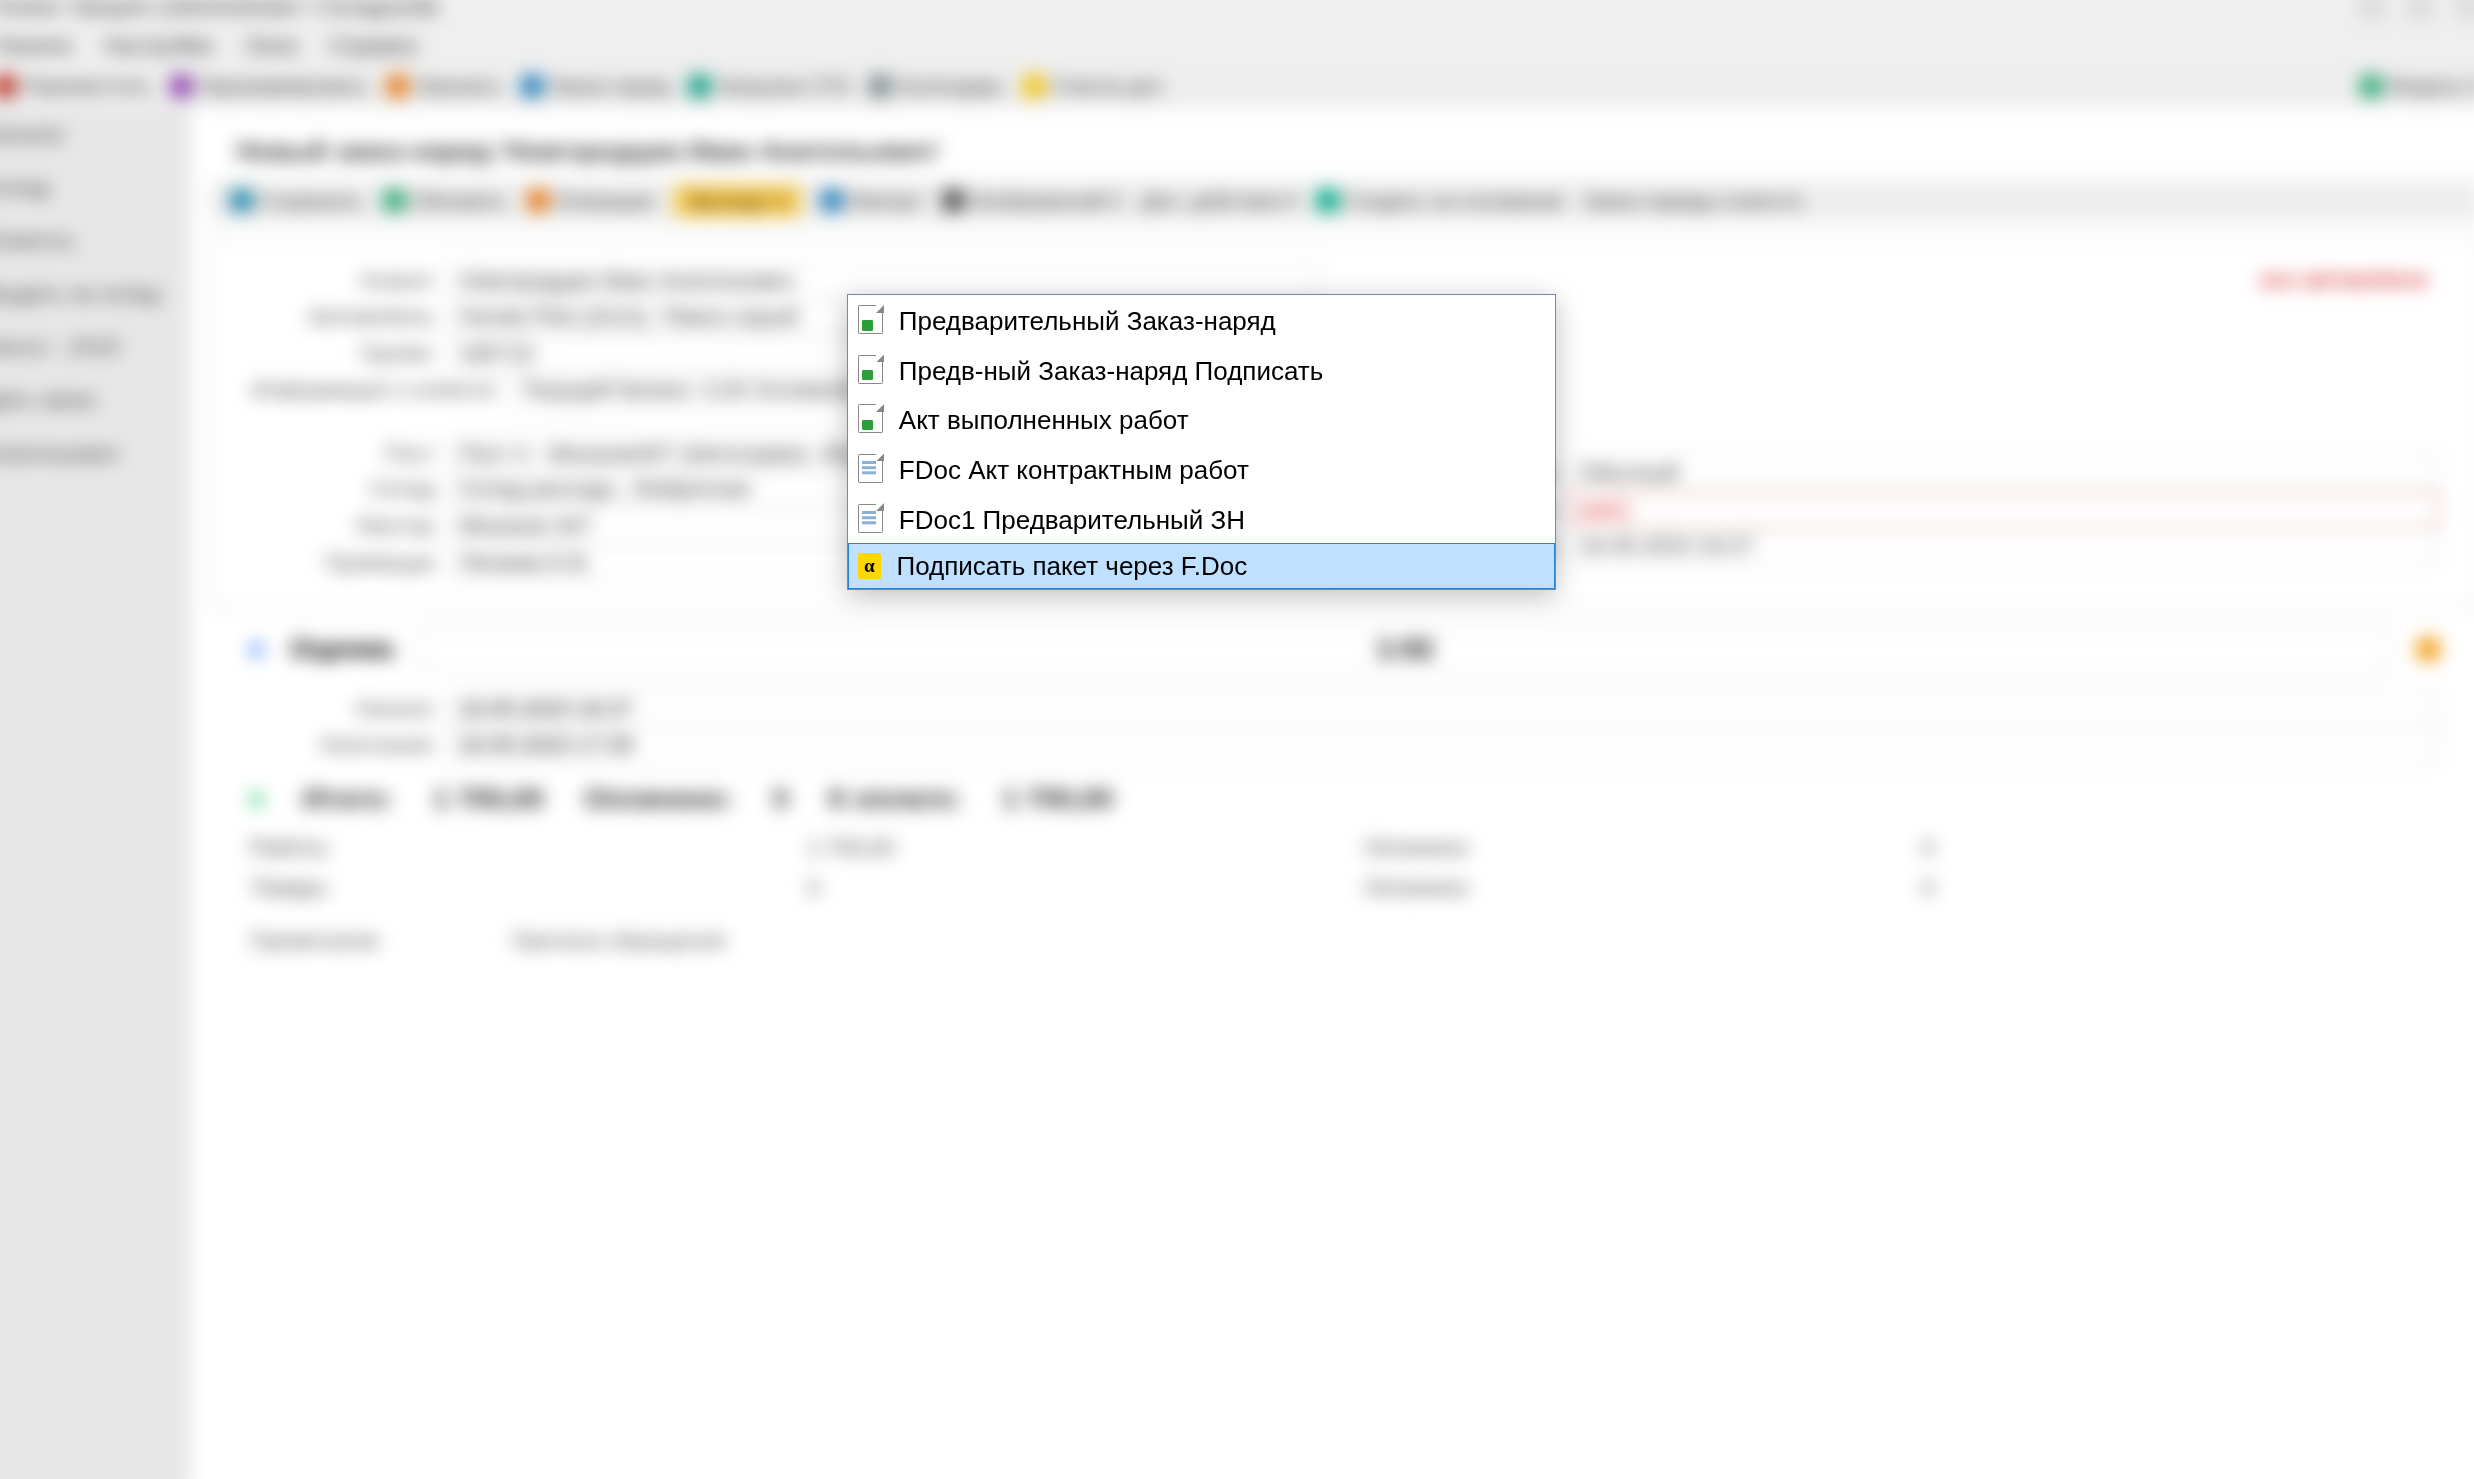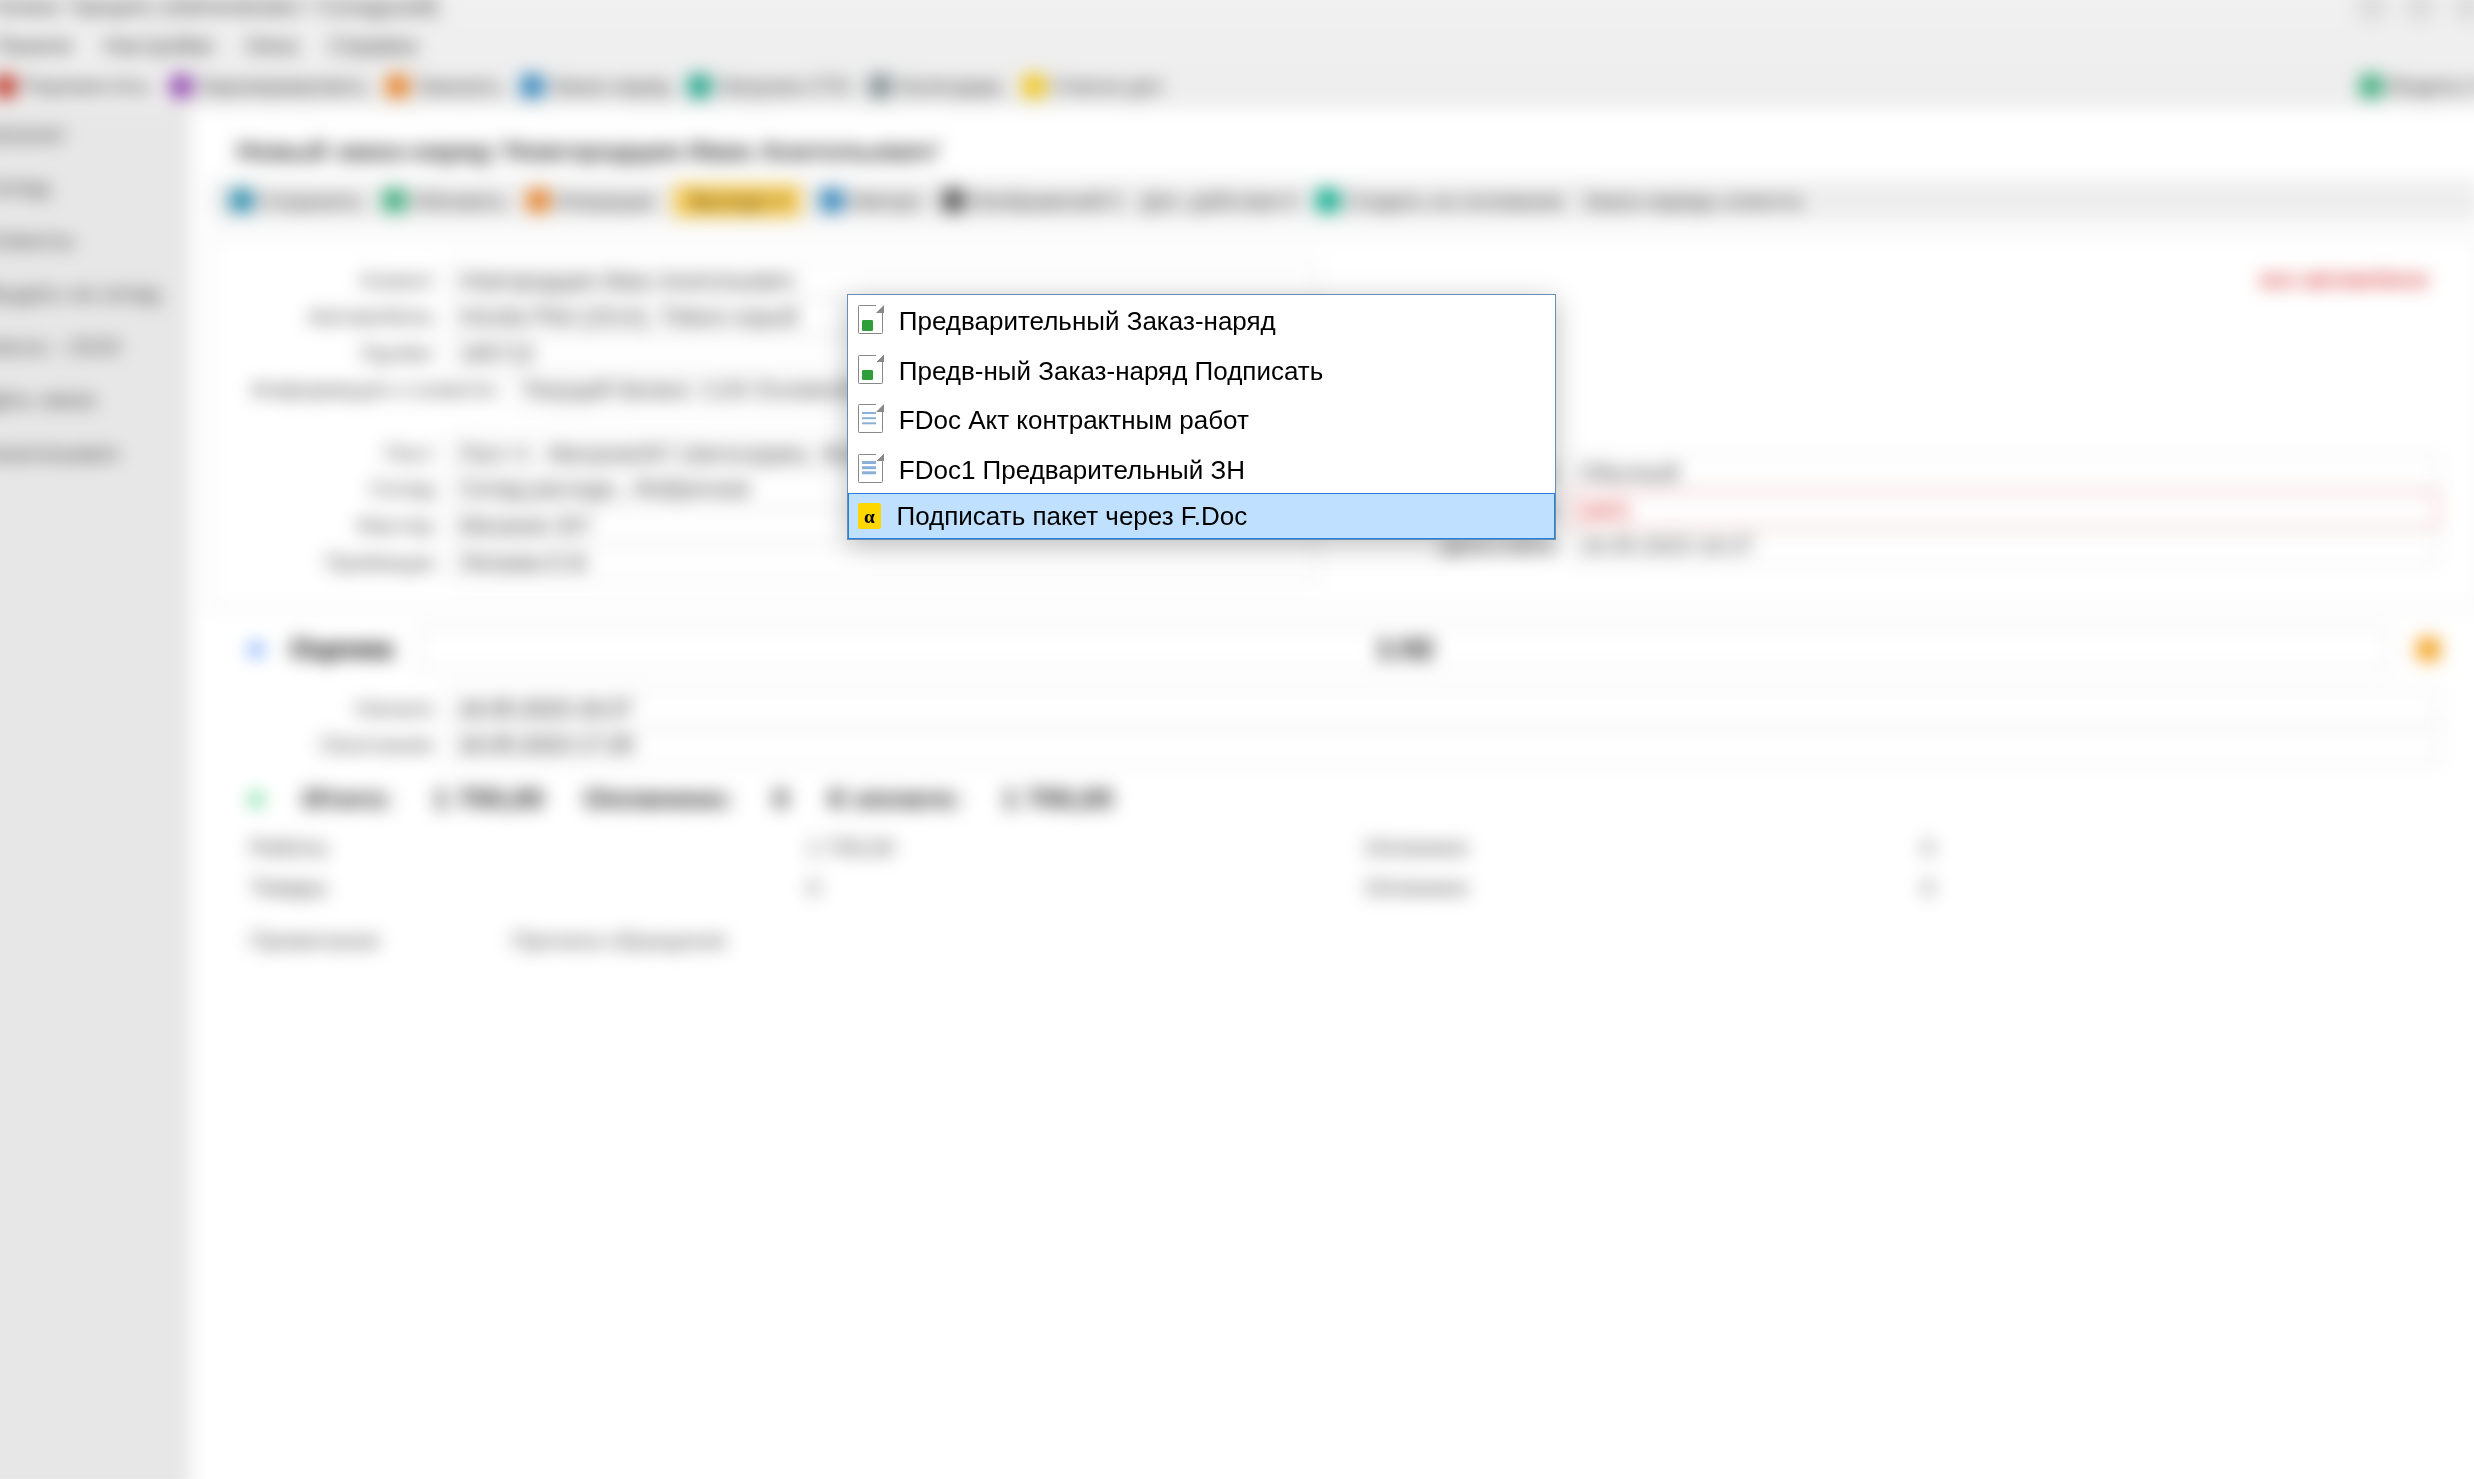--- a/index.html
+++ b/index.html
@@ -472,20 +472,24 @@
   <div class="item">
     <span class="ic xls"></span>
     <span>Предварительный Заказ-наряд</span>
   </div>
 
   <div class="item">
     <span class="ic xls"></span>
     <span>Предв-ный Заказ-наряд Подписать</span>
   </div>
 
+  <div class="item">
+    <span class="ic xls"></span>
+    <span>Акт выполненных работ</span>
+  </div>
 
 
   <div class="item">
     <span class="ic doc"></span>
     <span>FDoc Акт контрактным работ</span>
   </div>
 
 
 
   <div class="item">

